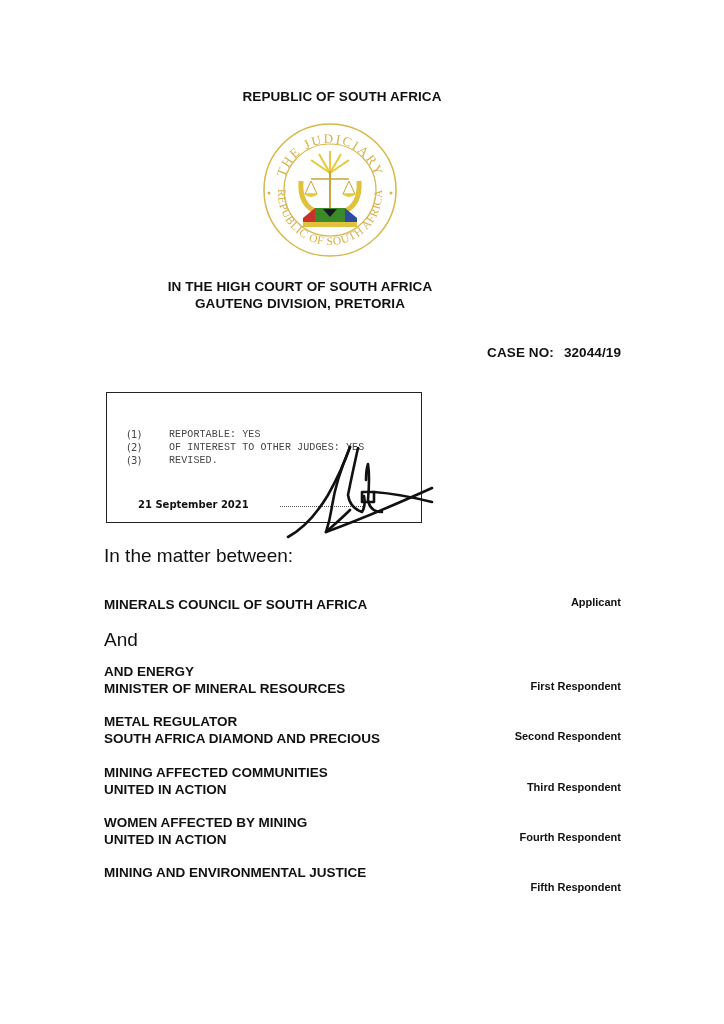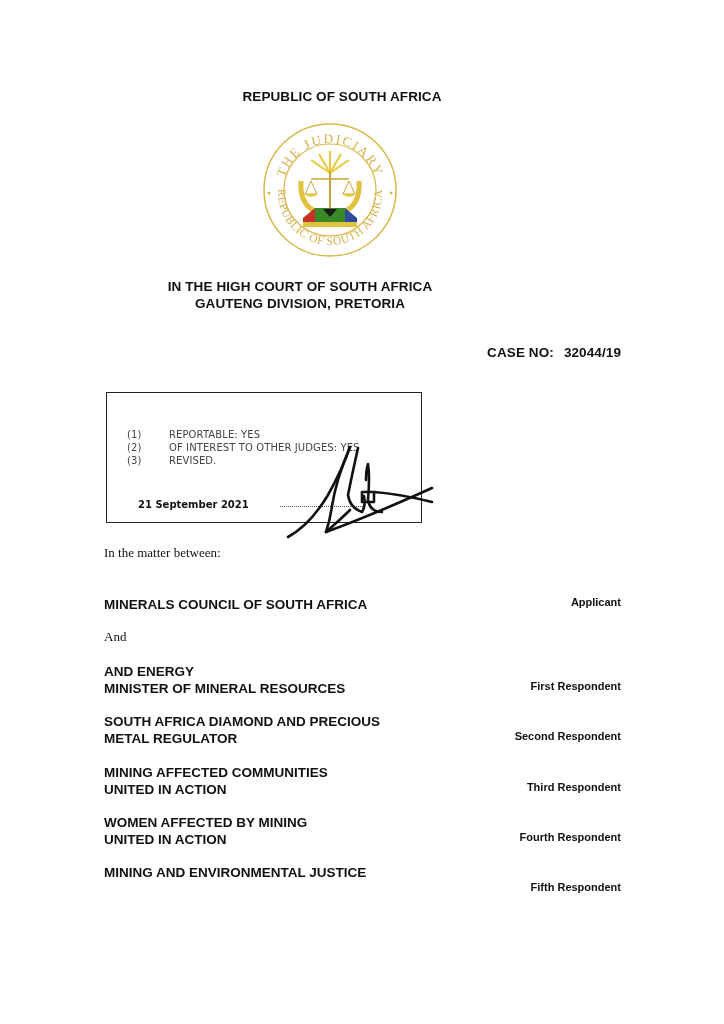--- a/index.html
+++ b/index.html
@@ -11,27 +11,27 @@
     #republic-title { left: 0; width: 684px; top: 89px; }
     #seal { left: 261px; top: 121px; width: 138px; height: 138px; }
     #court-block { left: 0; width: 600px; top: 278px; line-height: 17px; }
     #case-no { right: 103px; top: 345px; }
     #case-no .num { margin-left: 10px; }
     #report-box { left: 106px; top: 392px; width: 316px; height: 131px;
                   border: 1.5px solid #222; box-sizing: border-box; }
     .rb-item { position: absolute; font-size: 10px; color: #444; letter-spacing: 0.1px;
                font-family: "DejaVu Sans", sans-serif; font-weight: normal; }
     .rb-num { left: 20px; }
-    .rb-text { left: 62px; }
+    .rb-text { left: 62px; font-family: Liberation Mono, monospace; }
     #rb-date { position: absolute; left: 31px; top: 106px; font-size: 10px; font-weight: bold;
                font-family: "DejaVu Sans", sans-serif; color: #111; }
     #rb-dots { position: absolute; left: 173px; top: 113px; width: 85px;
                border-bottom: 1.5px dotted #555; }
     #signature { left: 270px; top: 440px; width: 170px; height: 100px; }
-    .body-text { font-size: 13px; font-family: Liberation Serif, serif; }
+    .body-text { font-size: 19px; }
     .party { left: 104px; font-size: 13.5px; font-weight: bold; line-height: 17px; }
     .role { right: 103px; font-size: 11px; font-weight: bold; text-align: right; }
   </style>
 </head>
 <body>
 
 <div class="abs heading center" id="republic-title">REPUBLIC OF SOUTH AFRICA</div>
 
 <div class="abs" id="seal">
   <svg width="138" height="138" viewBox="0 0 138 138">
@@ -117,22 +117,22 @@
 
 <div class="abs body-text" style="left:104px; top:629px;">And</div>
 
 <div class="abs party" style="top:663px;">
   <div>AND ENERGY</div>
   <div>MINISTER OF MINERAL RESOURCES</div>
 </div>
 <div class="abs role" style="top:680px;">First Respondent</div>
 
 <div class="abs party" style="top:713px;">
+  <div>METAL REGULATOR</div>
   <div>SOUTH AFRICA DIAMOND AND PRECIOUS</div>
-  <div>METAL REGULATOR</div>
 </div>
 <div class="abs role" style="top:730px;">Second Respondent</div>
 
 <div class="abs party" style="top:764px;">
   <div>MINING AFFECTED COMMUNITIES</div>
   <div>UNITED IN ACTION</div>
 </div>
 <div class="abs role" style="top:781px;">Third Respondent</div>
 
 <div class="abs party" style="top:814px;">

